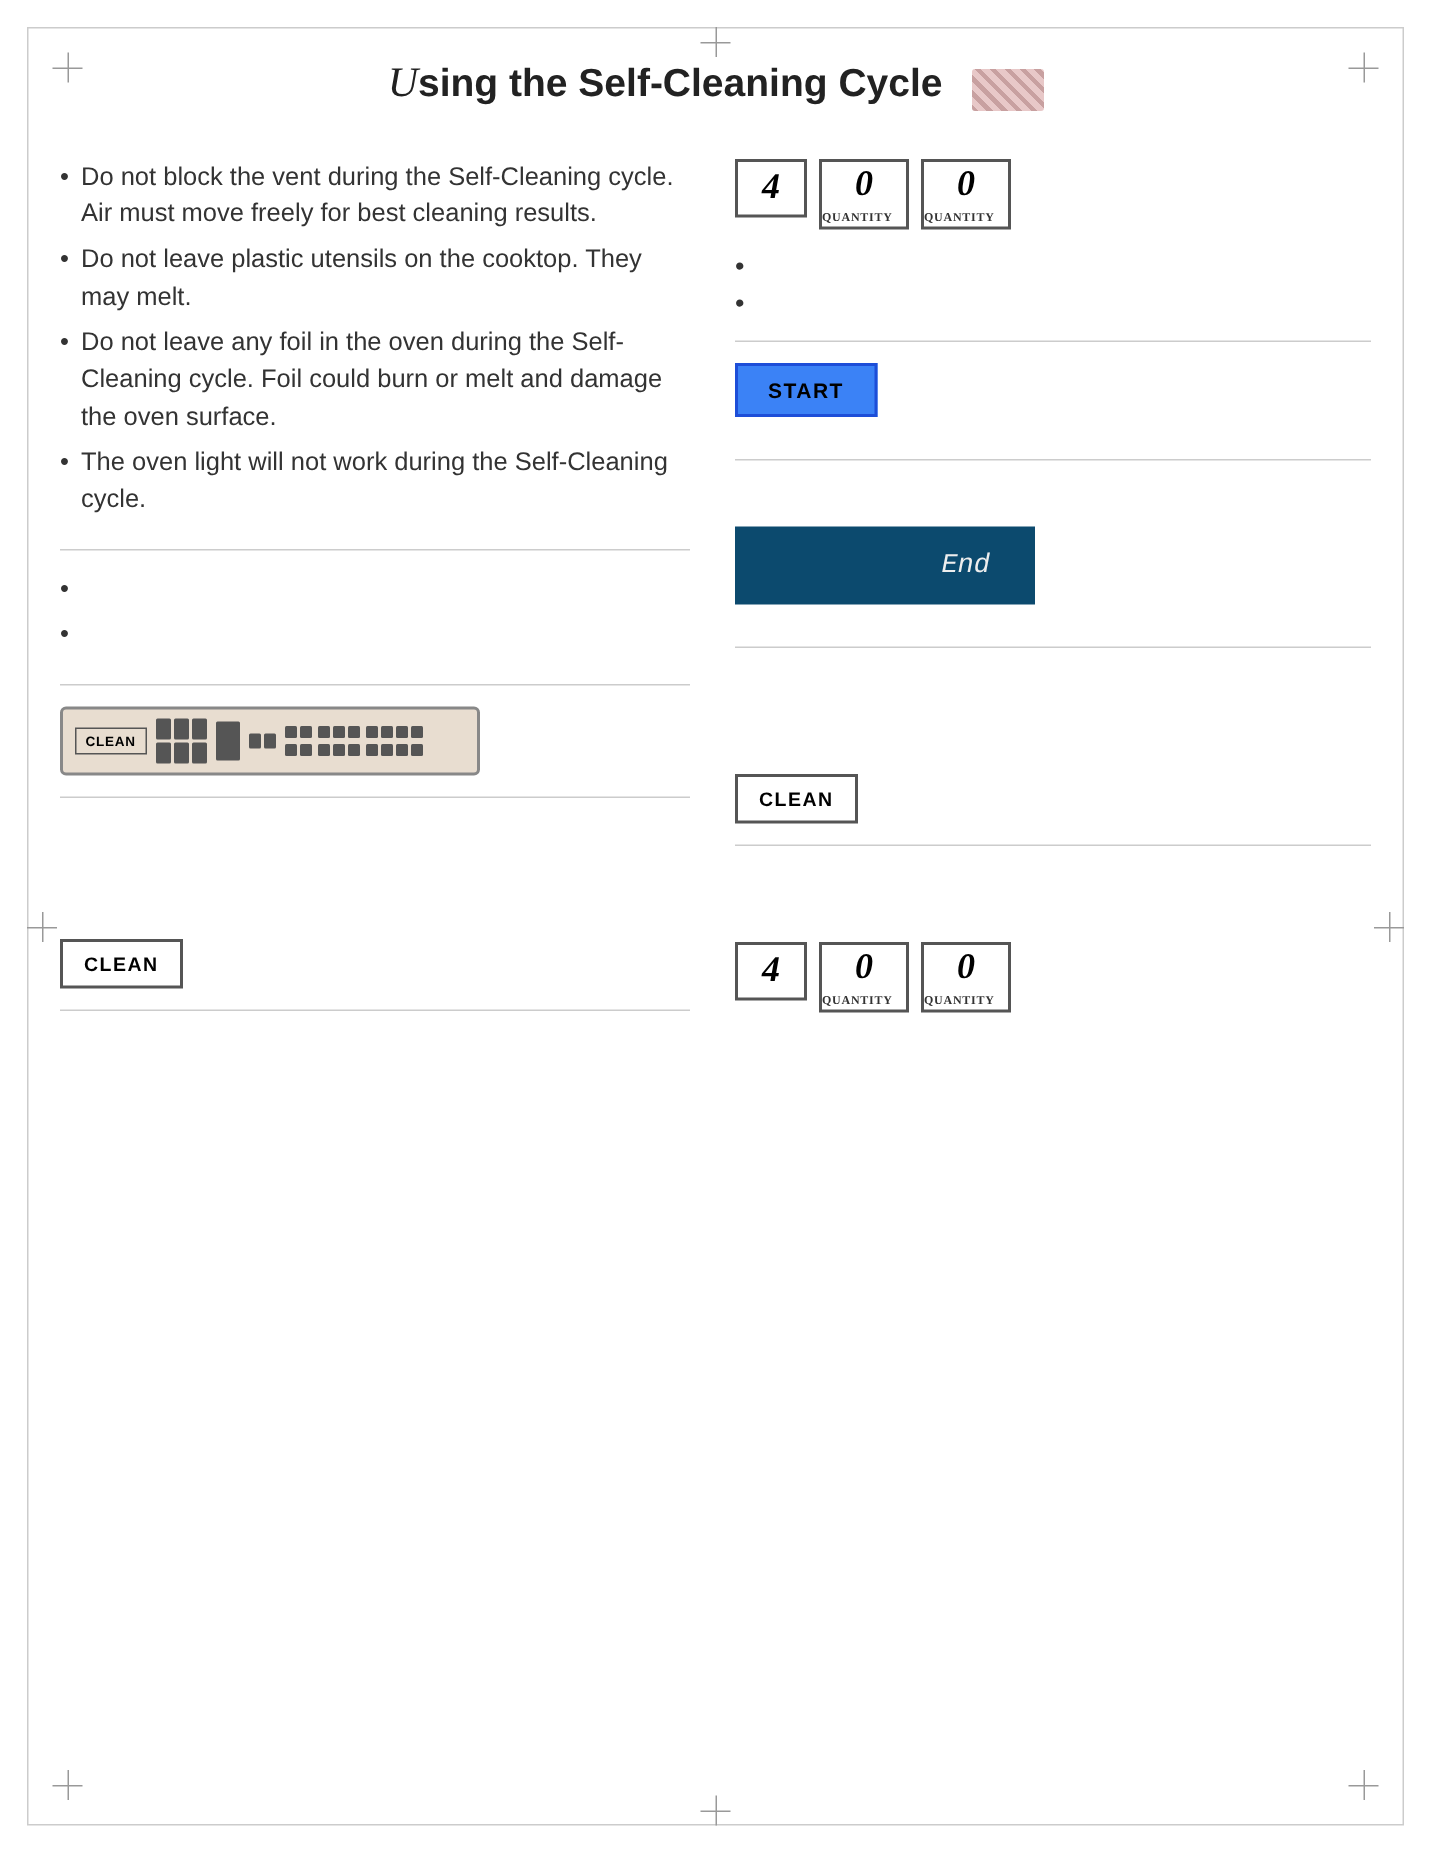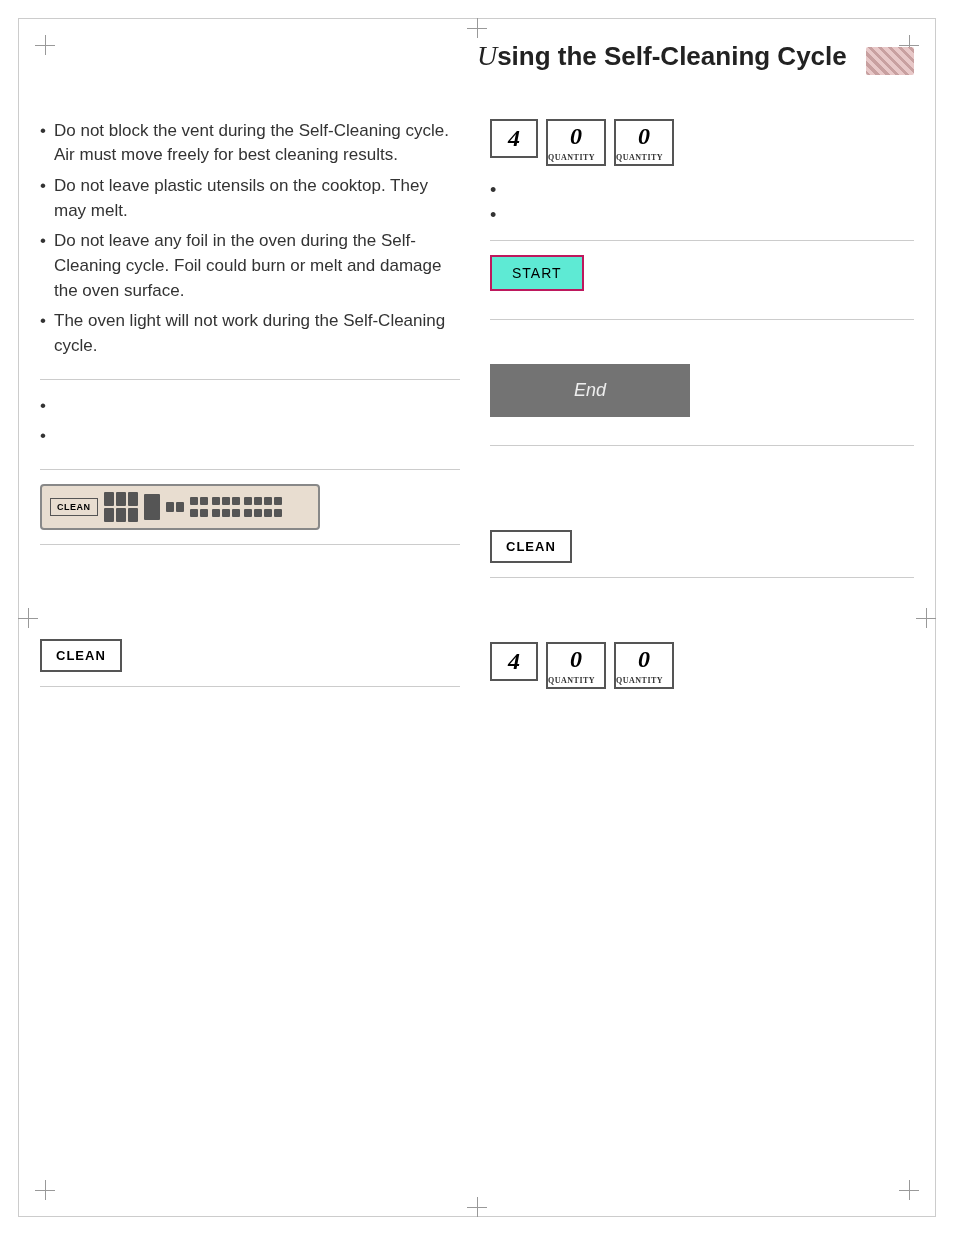--- a/index.html
+++ b/index.html
@@ -79,22 +79,22 @@
     .crosshair-rc::before { content:''; position:absolute; width:1px; height:20px; left:50%; top:0; background:#999; }
     .crosshair-rc::after { content:''; position:absolute; width:20px; height:1px; left:0; top:50%; background:#999; }
 
     .content {
       position: absolute;
       top: 40px; left: 40px; right: 40px; bottom: 40px;
     }
 
     
     .page-title {
-      text-align: right;
-      margin-bottom: 44px;
+      text-align: center;
+      margin-bottom: 32px;
       position: relative;
     }
     .page-title-text {
       font-size: 26px;
       font-weight: bold;
       color: #222;
     }
     .page-title-italic {
       font-style: italic;
       font-family: Georgia, serif;
@@ -201,28 +201,28 @@
       font-size: 8px;
       font-weight: bold;
       font-style: normal;
       text-align: left;
       letter-spacing: 0.5px;
       color: #333;
     }
 
     
     .start-btn {
-      border: 2px solid #be185d;
+      border: 2px solid #1d4ed8;
       padding: 8px 20px;
       font-size: 14px;
-      font-weight: normal;
+      font-weight: bold;
       letter-spacing: 1px;
       display: inline-block;
       margin-bottom: 14px;
-      background: #5eead4;
+      background: #3b82f6;
     }
 
     
     .clean-btn {
       border: 2px solid #555;
       padding: 7px 14px;
       font-size: 13px;
       font-weight: bold;
       letter-spacing: 1px;
       display: inline-block;
@@ -289,29 +289,29 @@
     }
     .seg-mini {
       width: 8px;
       height: 8px;
       background: #555;
       border-radius: 1px;
     }
 
     
     .end-display {
-      background: #737373;
+      background: #0c4a6e;
       color: #eee;
       padding: 16px 30px;
       font-size: 18px;
-      font-family: Liberation Sans, sans-serif;
+      font-family: Liberation Mono, monospace;
       font-style: italic;
       display: inline-block;
       min-width: 200px;
-      text-align: center;
+      text-align: right;
       margin-bottom: 14px;
     }
 
     
     .small-bullet {
       font-size: 18px;
       color: #333;
       margin-bottom: 4px;
     }
   </style>

